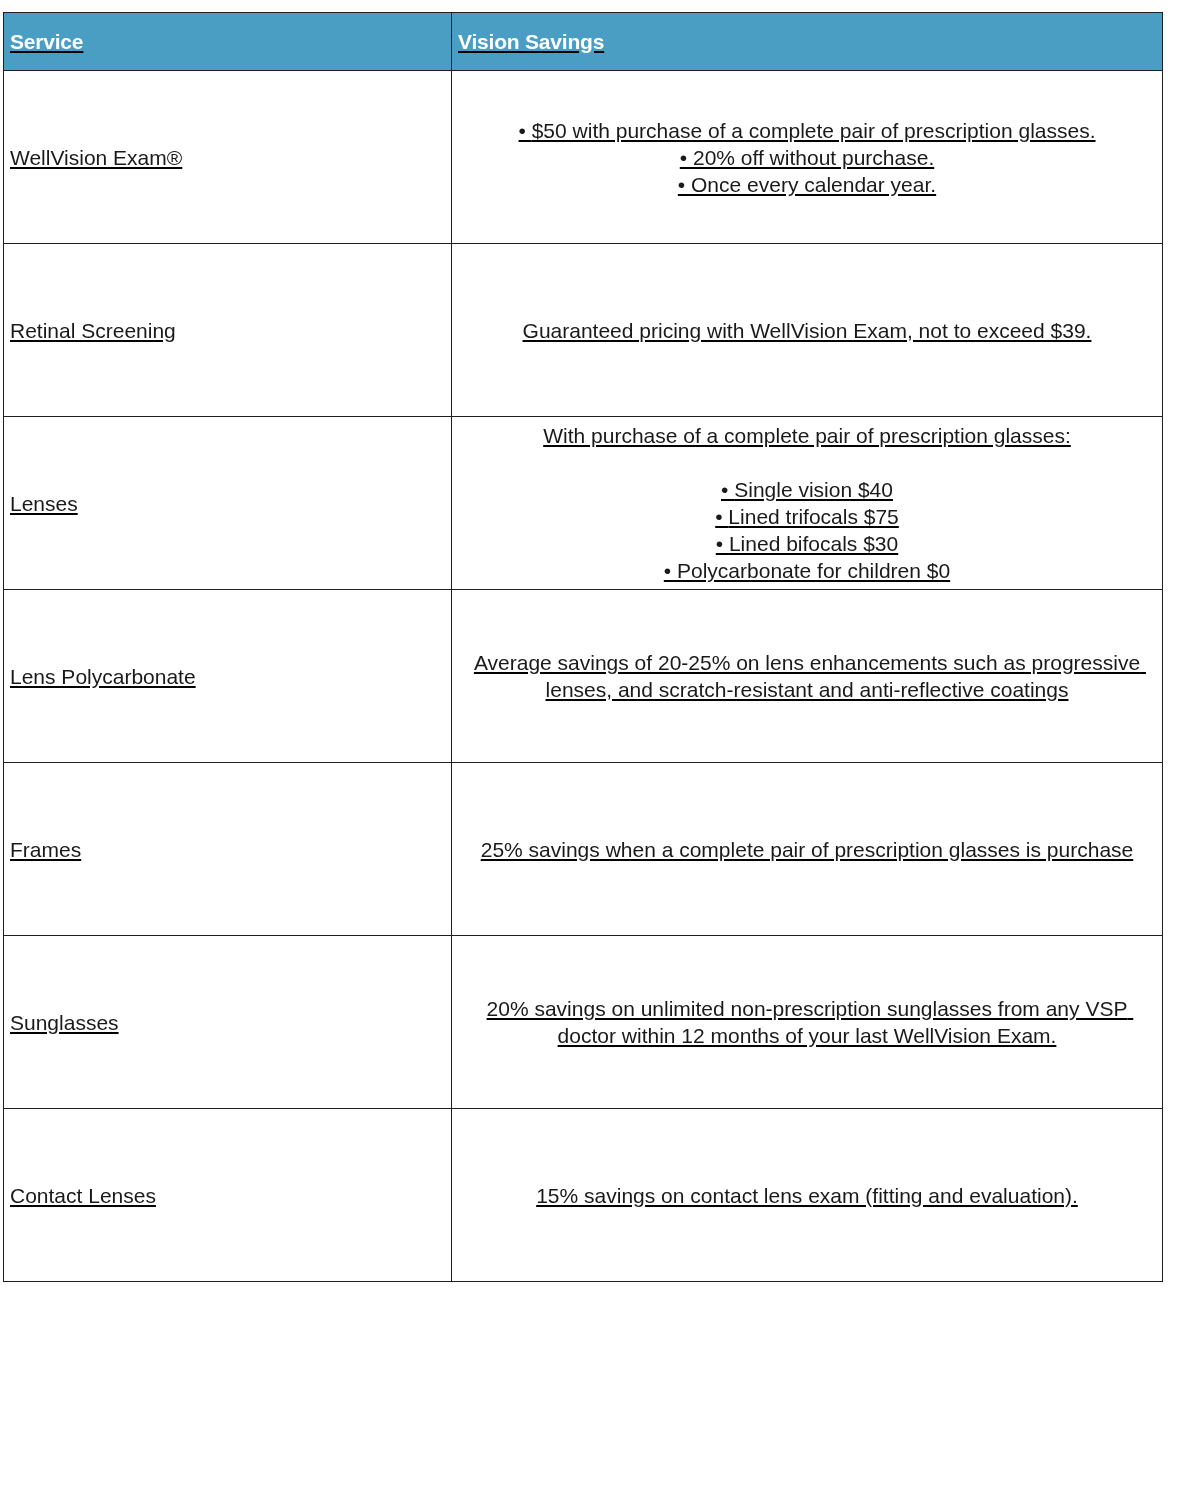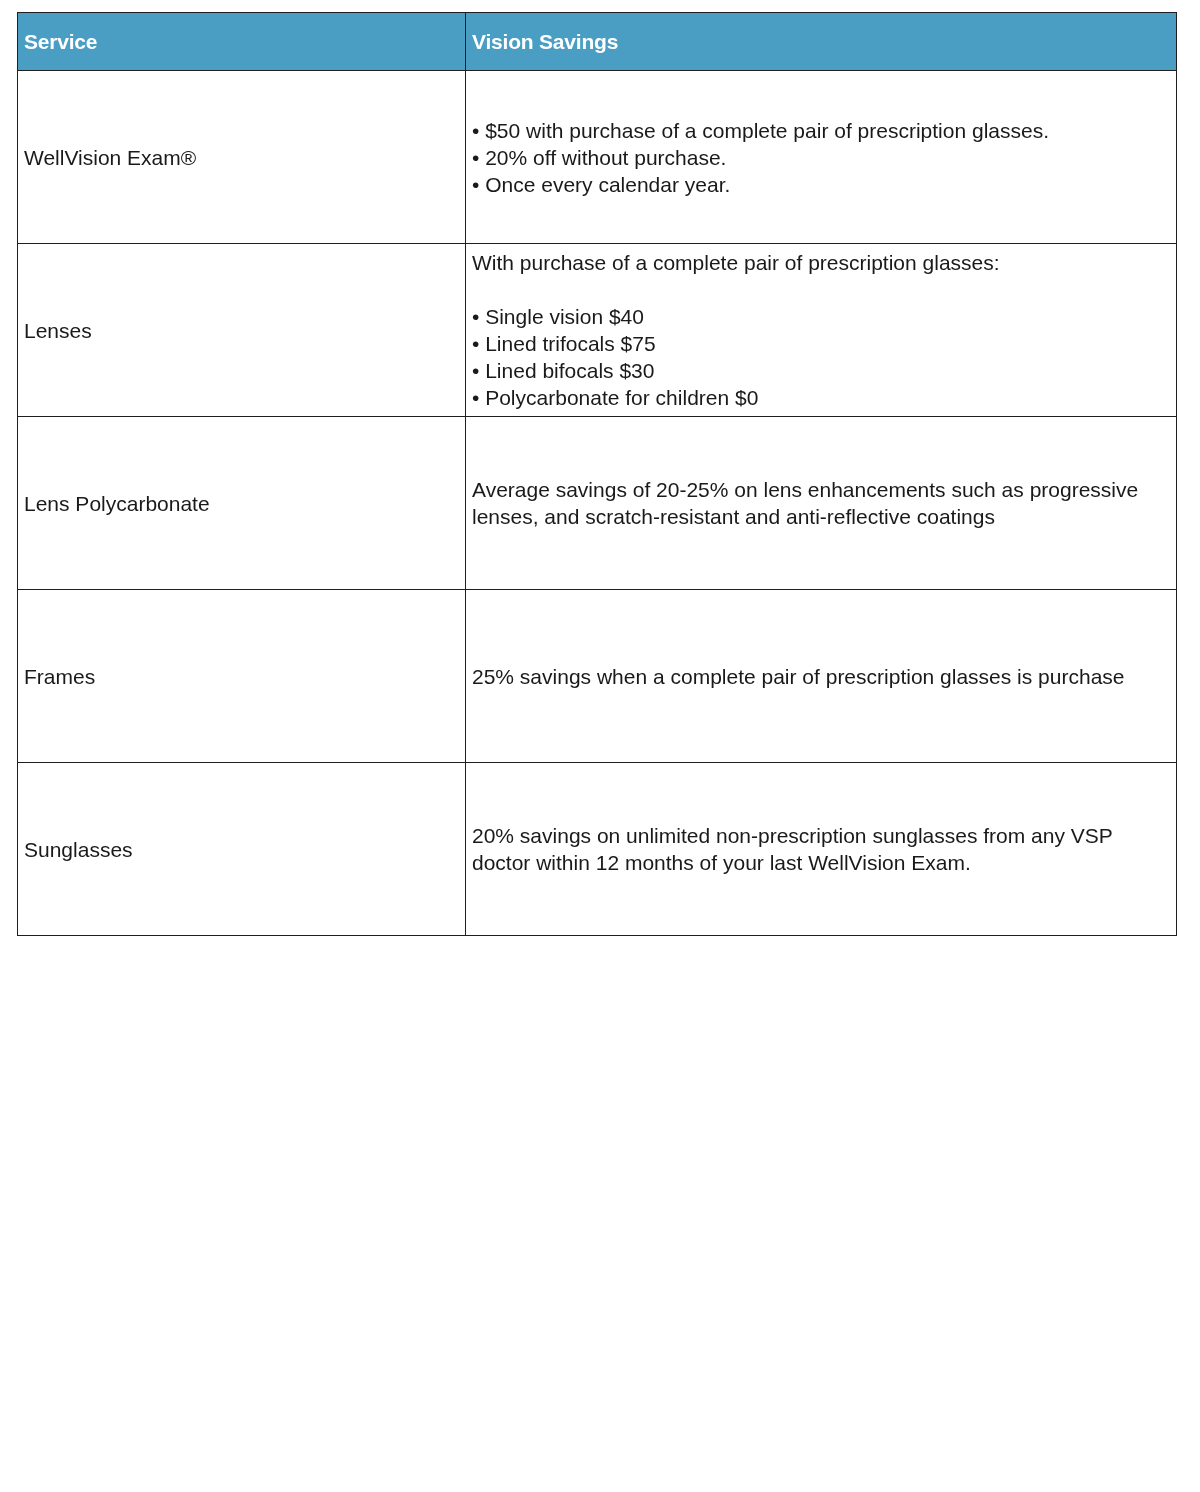--- a/index.html
+++ b/index.html
@@ -1,37 +1,37 @@
 <!DOCTYPE html>
 <html><head>
 <meta charset="utf-8">
 <style>
   html, body { margin: 0; padding: 0; background: #ffffff; }
   body { width: 1200px; height: 1492px; position: relative; font-family: "Liberation Sans", "DejaVu Sans", sans-serif; }
   table.savings {
-    position: absolute; left: 17px; top: 12px;
-    width: 1159px; border-collapse: collapse; table-layout: fixed;
+    position: absolute; left: 3px; top: 12px;
+    width: 1159px; border-collapse: collapse; table-layout: fixed; text-decoration: underline;
   }
   table.savings th, table.savings td {
     border: 1.5px solid #1f1f1f;
     padding: 0 6px;
     vertical-align: middle;
     text-align: left;
   }
   table.savings th {
     background: #4a9ec4; color: #ffffff; font-weight: bold;
     font-size: 21px; height: 57px; letter-spacing: -0.2px;
   }
   table.savings td {
     height: 172px; font-size: 21px; line-height: 27px; color: #1a1a1a;
   }
   col.c1 { width: 448px; }
   col.c2 { width: 711px; }
   td.muted { color: #4a4d55; }
-  .cell-lines div { white-space: pre-wrap; }
+  .cell-lines div { white-space: pre-wrap; text-align: center; }
   .bullet::before { content: "• "; }
   .gap { height: 27px; }
 </style>
 </head>
 <body>
 
 <table class="savings">
   <colgroup>
       <col class="c1">
       <col class="c2">
@@ -42,20 +42,26 @@
       <th>Vision Savings</th>
     </tr>
   </thead>
   <tbody id="rows">
       <tr>
         <td>WellVision Exam®</td>
         <td class="cell-lines">
           <div class="bullet">$50 with purchase of a complete pair of prescription glasses.</div>
           <div class="bullet">20% off without purchase.</div>
           <div class="bullet">Once every calendar year.</div>
+        </td>
+      </tr>
+      <tr>
+        <td>Retinal Screening</td>
+        <td class="cell-lines muted">
+          <div>Guaranteed pricing with WellVision Exam, not to exceed $39.</div>
         </td>
       </tr>
       <tr>
         <td>Lenses</td>
         <td class="cell-lines">
           <div>With purchase of a complete pair of prescription glasses:</div>
           <div class="gap"></div>
           <div class="bullet">Single vision $40</div>
           <div class="bullet">Lined trifocals $75</div>
           <div class="bullet">Lined bifocals $30</div>
@@ -73,14 +79,20 @@
         <td class="cell-lines">
           <div>25% savings when a complete pair of prescription glasses is purchase</div>
         </td>
       </tr>
       <tr>
         <td>Sunglasses</td>
         <td class="cell-lines">
           <div>20% savings on unlimited non-prescription sunglasses from any VSP doctor within 12 months of your last WellVision Exam.</div>
         </td>
       </tr>
+      <tr>
+        <td>Contact Lenses</td>
+        <td class="cell-lines">
+          <div>15% savings on contact lens exam (fitting and evaluation).</div>
+        </td>
+      </tr>
     </tbody>
 </table>
 
 </body></html>

